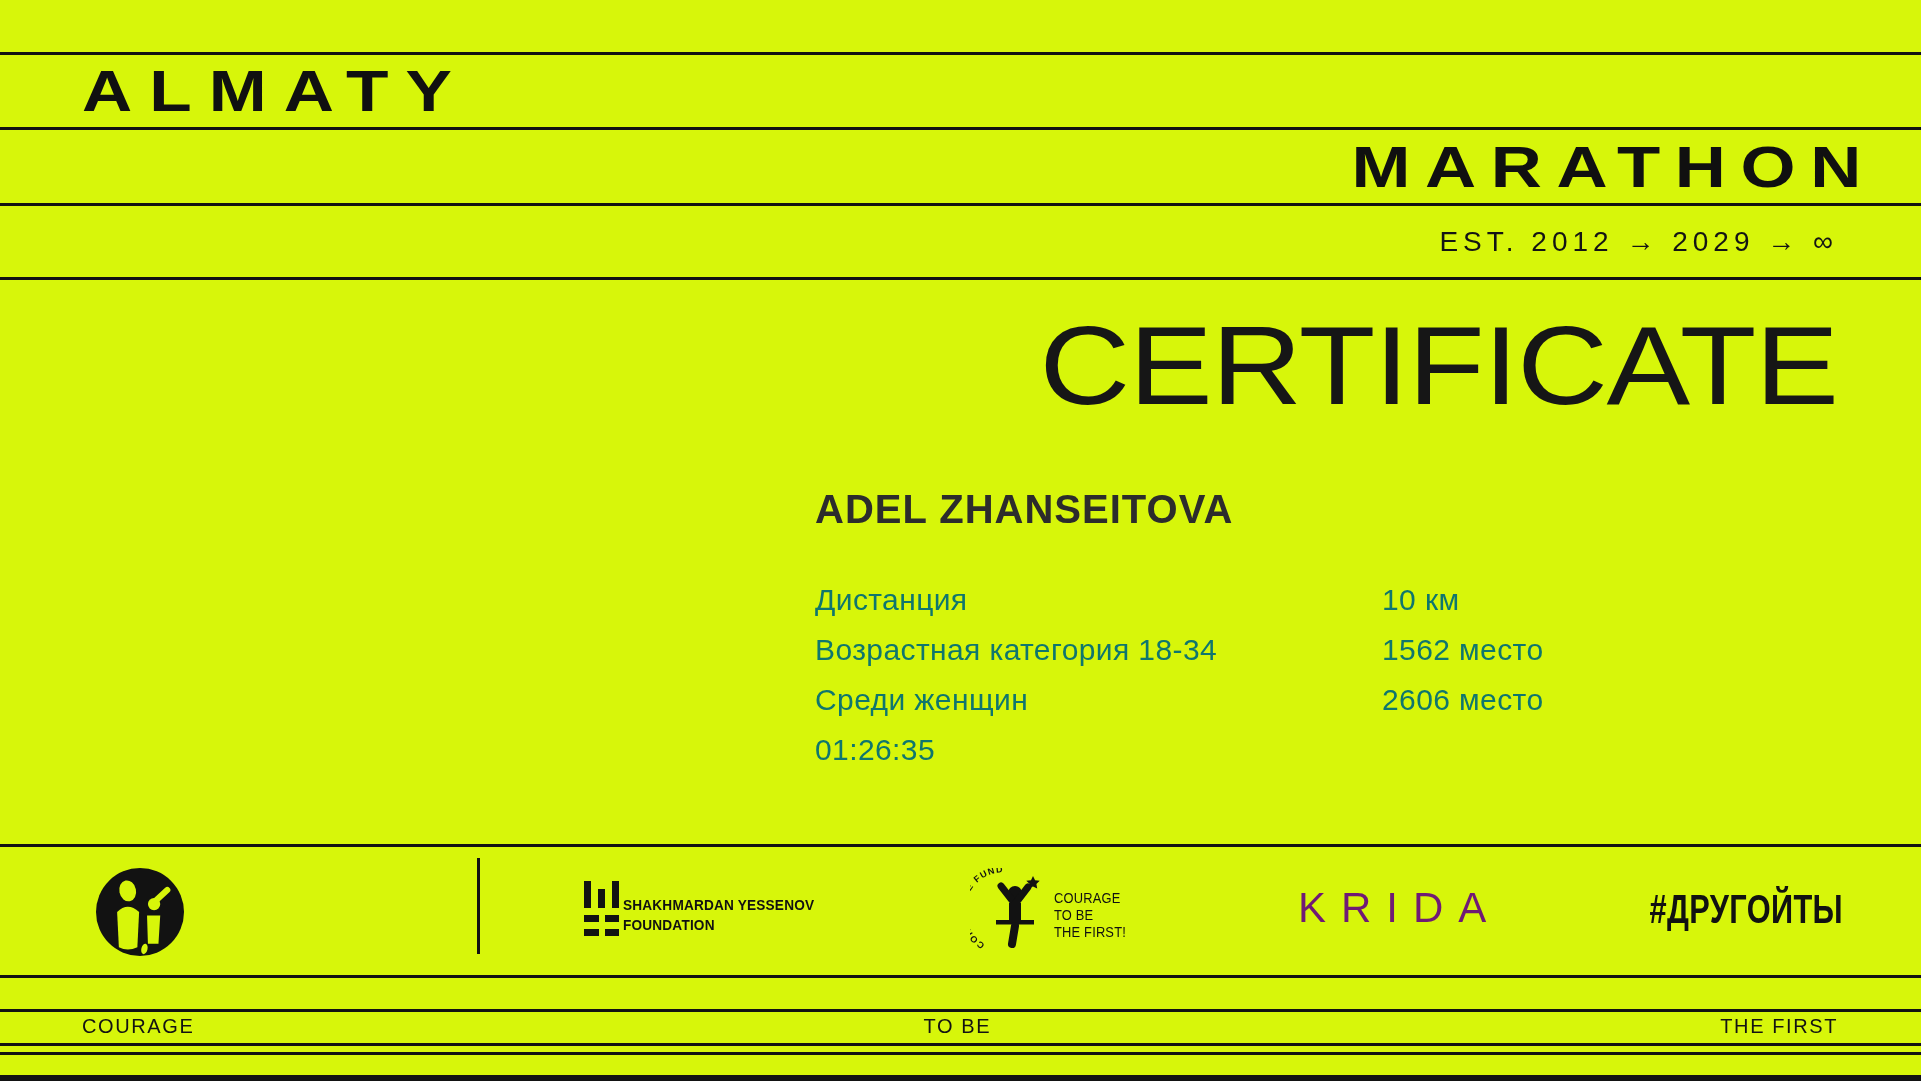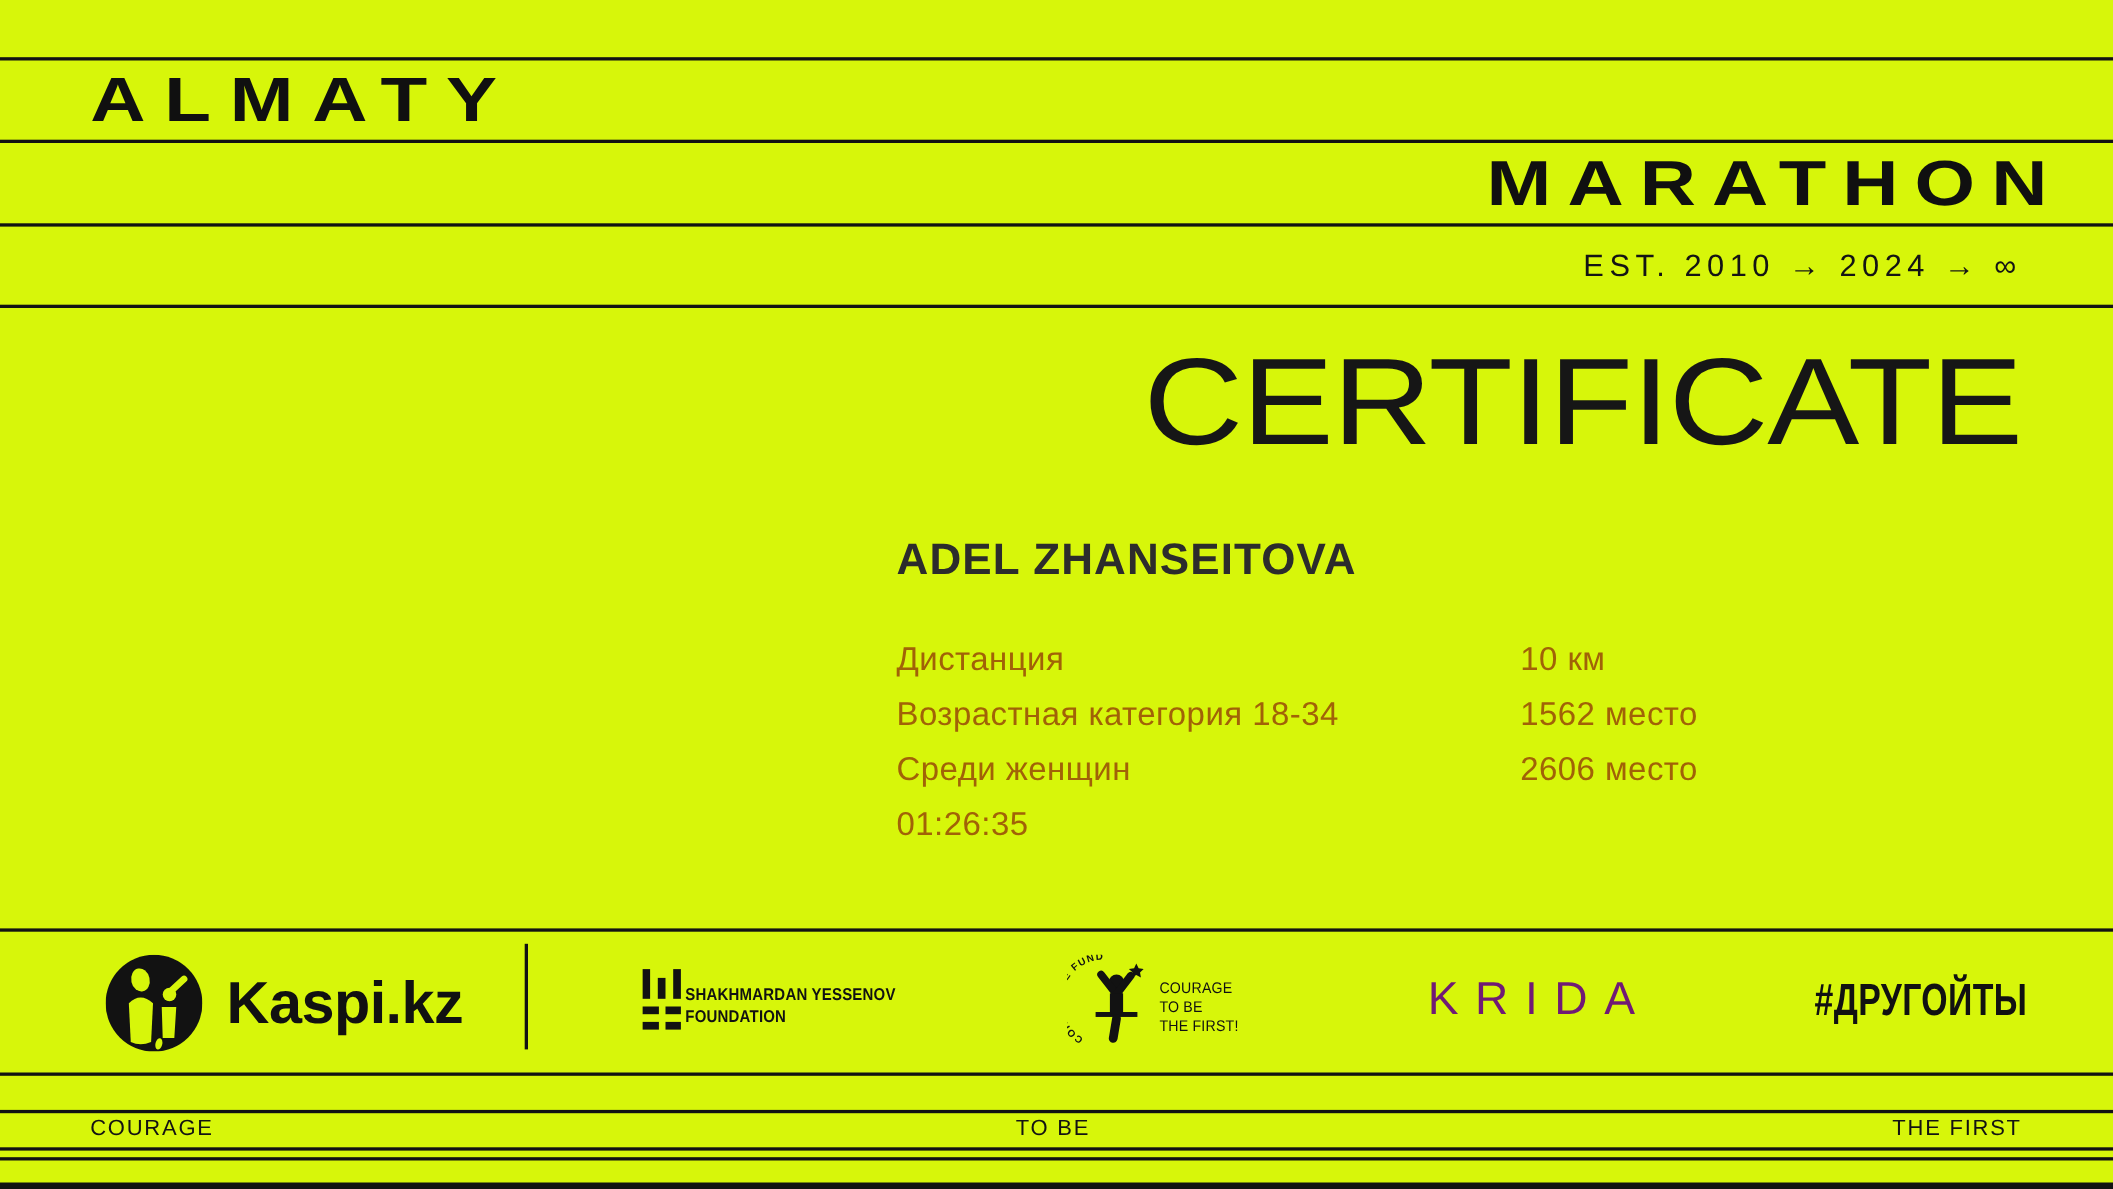--- a/index.html
+++ b/index.html
@@ -35,21 +35,21 @@
     font-size:112px;font-weight:400;letter-spacing:-1px;color:#161616;
     transform:scaleX(1.12);transform-origin:right center;white-space:nowrap;
   }
 
   .runner-name{
     position:absolute;left:815px;top:487px;
     font-size:40px;font-weight:700;letter-spacing:1px;color:#2c2c2c;white-space:nowrap;
   }
 
   .results{position:absolute;left:815px;top:575px;width:1030px;}
-  .result-row{display:flex;height:50px;align-items:center;font-size:30px;color:#a16207;}
+  .result-row{display:flex;height:50px;align-items:center;font-size:30px;color:#0f766e;}
   .result-label{width:567px;flex:none;letter-spacing:.4px;}
   .result-value{letter-spacing:.4px;}
 
   
   .kaspi{position:absolute;left:96px;top:868px;height:88px;display:flex;align-items:center;gap:22px;}
   .kaspi-label{font-size:54px;font-weight:700;letter-spacing:-.5px;color:#111;}
   .kaspi-divider{left:477px;top:858px;height:96px;}
 
   .yessenov{position:absolute;left:584px;top:881px;display:flex;gap:2px;}
   .yessenov-text{
@@ -100,21 +100,21 @@
 <div class="rule" style="top:1052px;height:3px"></div>
 <div class="bottom-bar"></div>
 
 <div class="band band-almaty">
   <div class="almaty-txt">ALMATY</div>
 </div>
 <div class="band band-marathon">
   <div class="marathon-txt">MARATHON</div>
 </div>
 <div class="band band-est">
-  <div class="est-txt">EST. 2010 → 2024 → ∞</div>
+  <div class="est-txt">EST. 2012 → 2029 → ∞</div>
 </div>
 
 <div class="cert-title">CERTIFICATE</div>
 <div class="runner-name">ADEL ZHANSEITOVA</div>
 
 <div class="results">
   <div class="result-row">
     <div class="result-label">Дистанция</div>
     <div class="result-value">10 км</div>
   </div>
@@ -136,21 +136,20 @@
     <svg width="88" height="88" viewBox="0 0 100 100" aria-hidden="true">
       <circle cx="50" cy="50" r="50" fill="#121212"></circle>
       <ellipse cx="36" cy="26" rx="9.5" ry="12" fill="#D7F60A" transform="rotate(-12 36 26)"></ellipse>
       <path d="M24 50 Q36 38 49 50 L47 90 Q36 95 26 90 Z" fill="#D7F60A"></path>
       <circle cx="66" cy="41" r="7" fill="#D7F60A"></circle>
       <path d="M69 36 L81 25" stroke="#D7F60A" stroke-width="7" stroke-linecap="round" fill="none"></path>
       <path d="M58 54 L73 54 L71 86 L59 86 Z" fill="#D7F60A"></path>
       <ellipse cx="55" cy="92" rx="3.5" ry="6" fill="#D7F60A" transform="rotate(14 55 92)"></ellipse>
     </svg>
   </span>
-  <span class="kaspi-label">Kaspi.kz</span>
 </div>
 
 <div class="vrule kaspi-divider"></div>
 
 <div class="yessenov">
   <span>
     <svg width="37" height="60" viewBox="0 0 37 60" aria-hidden="true" fill="#121212">
       <rect x="0" y="0" width="7" height="27"></rect>
       <rect x="14" y="8" width="7" height="19"></rect>
       <rect x="28" y="0" width="7" height="27"></rect>

